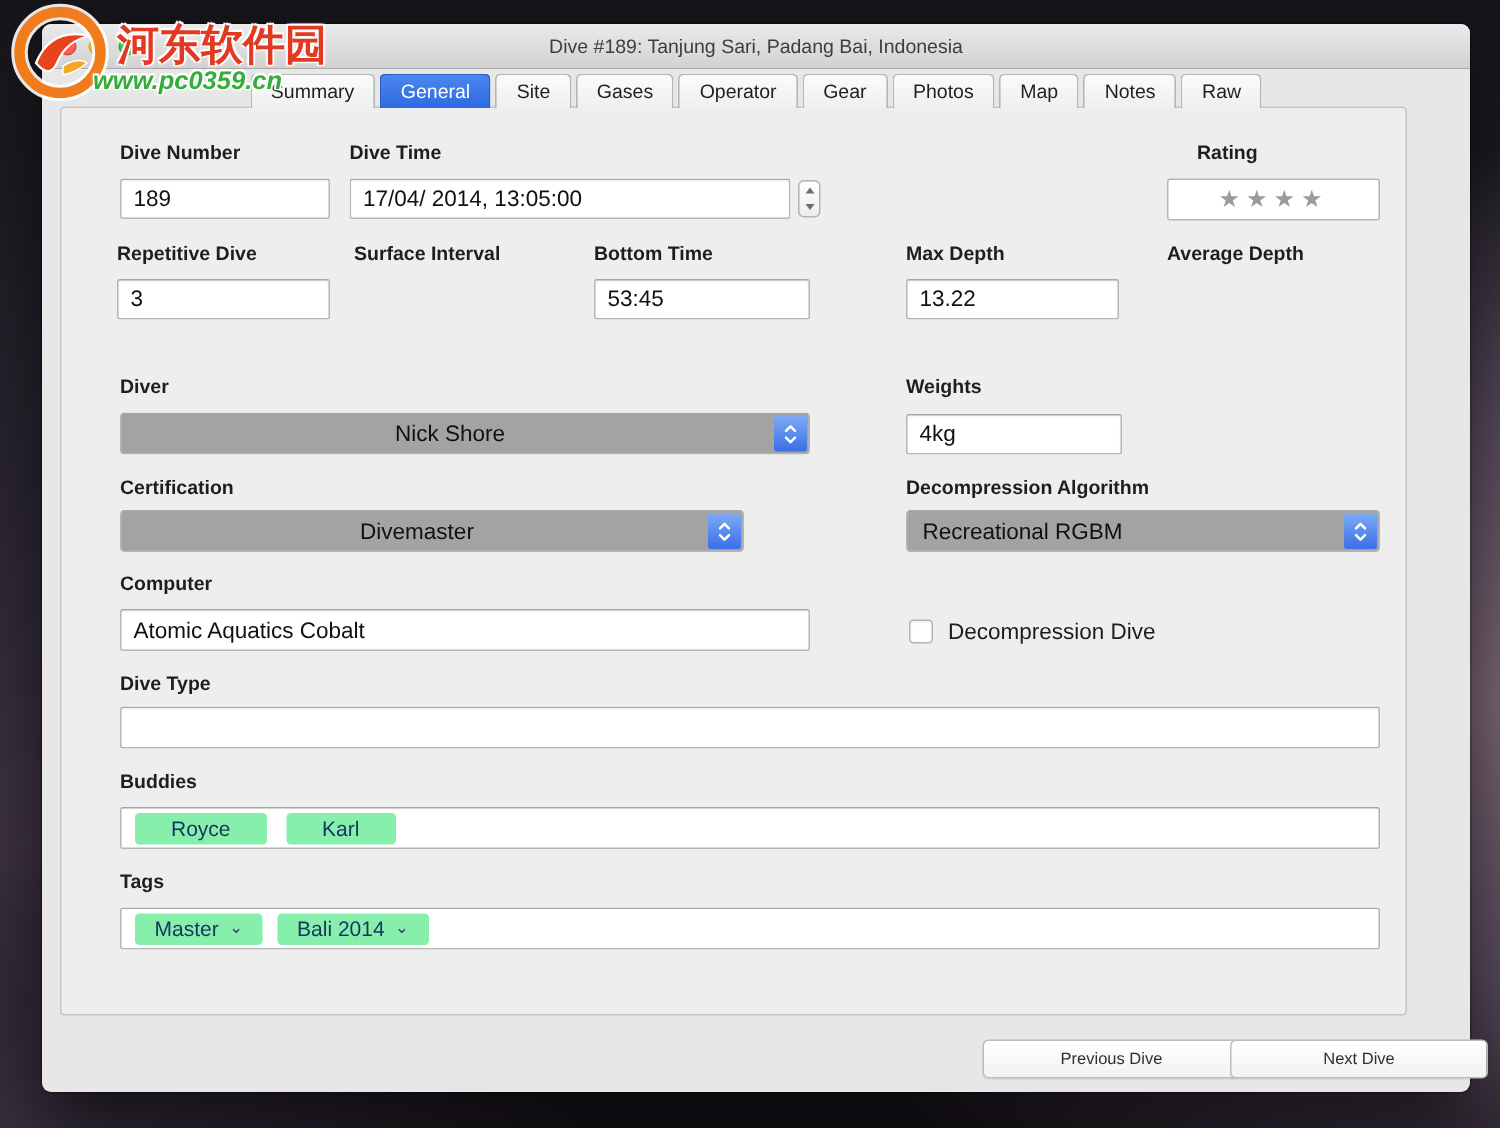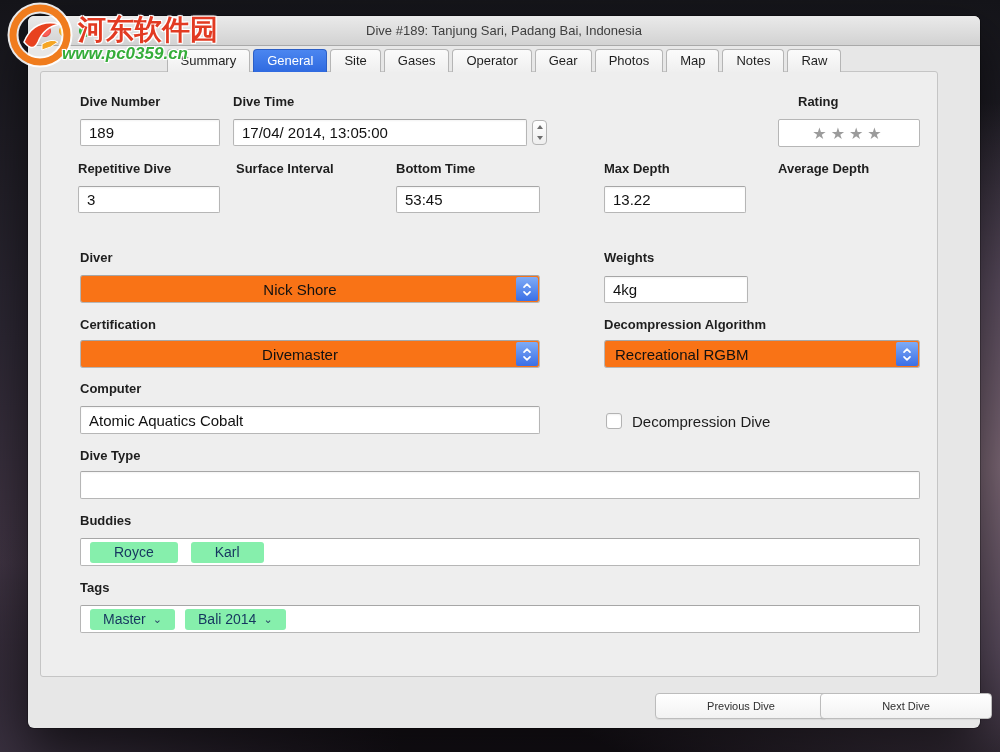--- a/index.html
+++ b/index.html
@@ -61,21 +61,21 @@
   .stepper span { flex:1; display:flex; align-items:center; justify-content:center; }
   .arrow-up    { width:0;height:0;border-left:3px solid transparent;border-right:3px solid transparent;border-bottom:4px solid #6d6d6d; }
   .arrow-down  { width:0;height:0;border-left:3px solid transparent;border-right:3px solid transparent;border-top:4px solid #6d6d6d; }
 
   
   .ratingbox { position:absolute; height:28px; background:#fff; border:1px solid #b6b6b6; border-radius:2px;
                display:flex; align-items:center; justify-content:center; }
   .stars { color:#9b9b9b; font-size:16px; letter-spacing:4px; }
 
   
-  .combo { position:absolute; height:28px; background:#f97316; border:1px solid #b6b6b6; border-top-color:#a6a6a6;
+  .combo { position:absolute; height:28px; background:#a3a3a3; border:1px solid #b6b6b6; border-top-color:#a6a6a6;
            border-radius:3px; display:flex; align-items:center; }
   .combo .val { flex:1; text-align:center; font-size:15px; color:#111; padding-right:20px; }
   .combo .val.left { text-align:left; padding-left:10px; }
   .combo-btn { position:absolute; right:1px; top:1px; bottom:1px; width:22px; border-radius:2px;
                background:linear-gradient(#7fabf6,#3a6fe6); display:flex; align-items:center; justify-content:center; }
 
   
   .checkbox { position:absolute; width:16px; height:16px; background:#fff; border:1px solid #b3b3b3;
               border-radius:3px; box-shadow:inset 0 1px 2px rgba(0,0,0,.06); }
   .cb-label { position:absolute; font-size:15px; color:#1c1c1c; }
@@ -174,21 +174,21 @@
               <path d="M2 5.2 L5 2.2 L8 5.2" stroke="#fff" stroke-width="1.7" fill="none" stroke-linecap="round" stroke-linejoin="round"></path>
               <path d="M2 9.8 L5 12.8 L8 9.8" stroke="#fff" stroke-width="1.7" fill="none" stroke-linecap="round" stroke-linejoin="round"></path>
             </svg>
         </span>
       </div>
       <input class="tfield" style="left: 576px; top: 260px; width: 144px;" value="4kg">
 
       <div class="flabel" style="left:52px;  top:301px;">Certification</div>
       <div class="flabel" style="left:576px; top:301px;">Decompression Algorithm</div>
 
-      <div class="combo" style="left:52px; top:324px; width:460px;">
+      <div class="combo" style="left:52px; top:324px; width:416px;">
         <span class="val">Divemaster</span>
         <span class="combo-btn">
           <svg width="10" height="15" viewBox="0 0 10 15">
               <path d="M2 5.2 L5 2.2 L8 5.2" stroke="#fff" stroke-width="1.7" fill="none" stroke-linecap="round" stroke-linejoin="round"></path>
               <path d="M2 9.8 L5 12.8 L8 9.8" stroke="#fff" stroke-width="1.7" fill="none" stroke-linecap="round" stroke-linejoin="round"></path>
             </svg>
         </span>
       </div>
       <div class="combo" style="left:576px; top:324px; width:316px;">
         <span class="val left">Recreational RGBM</span>

